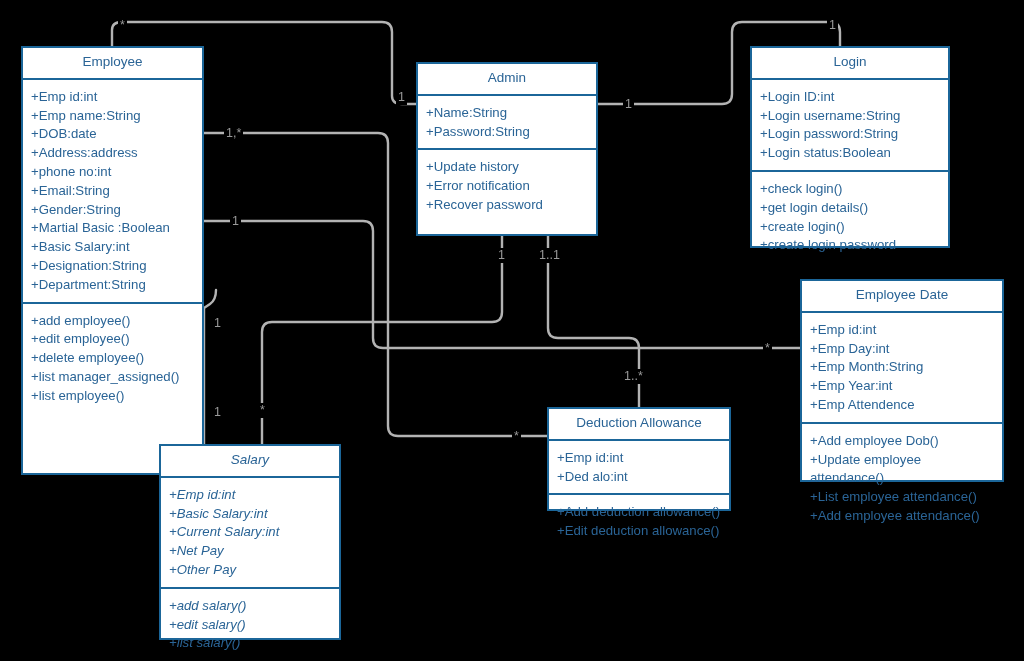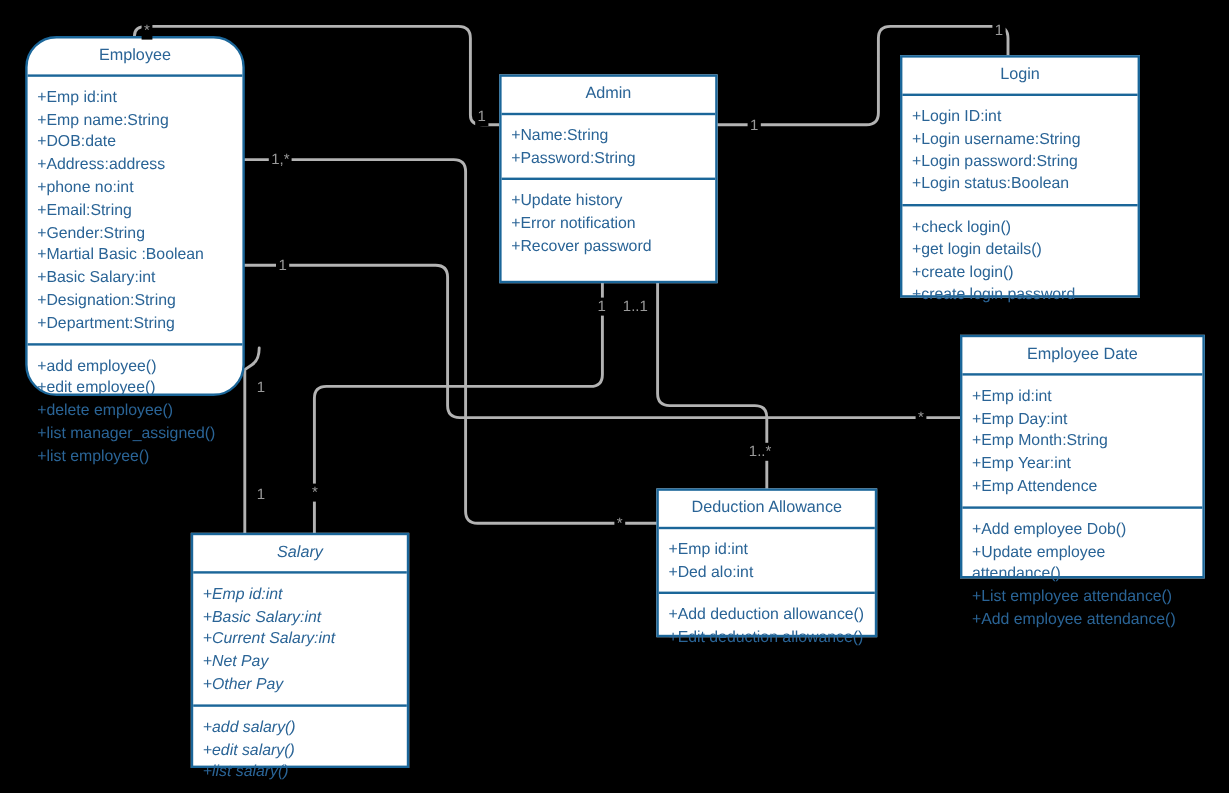--- a/index.html
+++ b/index.html
@@ -81,21 +81,21 @@
       <path d="M 203 221 L 363 221 Q 373 221 373 231 L 373 338 Q 373 348 383 348 L 800 348"></path>
 
       <path d="M 502 236 L 502 312 Q 502 322 492 322 L 272 322 Q 262 322 262 332 L 262 448"></path>
 
       <path d="M 548 236 L 548 328 Q 548 338 558 338 L 629 338 Q 639 338 639 348 L 639 408"></path>
 
       <path d="M 216 290 Q 216 300 210 304 L 204 308 L 204 448"></path>
     </g>
   </svg>
 
-  <div class="uml-class" style="left:21px; top:30px; width:183px; height:300px;border-radius:26px;">
+  <div class="uml-class" style="left:21px; top:46px; width:183px; height:429px;">
     <div class="uml-title">Employee</div>
     <div class="uml-section">
       <div class="uml-line">+Emp id:int</div>
       <div class="uml-line">+Emp name:String</div>
       <div class="uml-line">+DOB:date</div>
       <div class="uml-line">+Address:address</div>
       <div class="uml-line">+phone no:int</div>
       <div class="uml-line">+Email:String</div>
       <div class="uml-line">+Gender:String</div>
       <div class="uml-line">+Martial Basic :Boolean</div>
@@ -151,21 +151,21 @@
       <div class="uml-line">+Emp Attendence</div>
     </div>
     <div class="uml-section">
       <div class="uml-line">+Add employee Dob()</div>
       <div class="uml-line">+Update employee attendance()</div>
       <div class="uml-line">+List employee attendance()</div>
       <div class="uml-line">+Add employee attendance()</div>
     </div>
   </div>
 
-  <div class="uml-class" style="left:547px; top:407px; width:184px; height:124px;">
+  <div class="uml-class" style="left:547px; top:407px; width:184px; height:104px;">
     <div class="uml-title">Deduction Allowance</div>
     <div class="uml-section">
       <div class="uml-line">+Emp id:int</div>
       <div class="uml-line">+Ded alo:int</div>
     </div>
     <div class="uml-section">
       <div class="uml-line">+Add deduction allowance()</div>
       <div class="uml-line">+Edit deduction allowance()</div>
     </div>
   </div>
@@ -186,21 +186,21 @@
     </div>
   </div>
 
   <div class="mult" style="left:118px; top:18px;">*</div>
   <div class="mult" style="left:396px; top:90px;">1</div>
   <div class="mult" style="left:827px; top:18px;">1</div>
   <div class="mult" style="left:623px; top:97px;">1</div>
   <div class="mult" style="left:224px; top:126px;">1,*</div>
   <div class="mult" style="left:230px; top:214px;">1</div>
   <div class="mult" style="left:496px; top:248px;">1</div>
-  <div class="mult" style="left:517px; top:248px;">1..1</div>
+  <div class="mult" style="left:537px; top:248px;">1..1</div>
   <div class="mult" style="left:212px; top:316px;">1</div>
   <div class="mult" style="left:212px; top:405px;">1</div>
   <div class="mult" style="left:258px; top:403px;">*</div>
   <div class="mult" style="left:622px; top:369px;">1..*</div>
   <div class="mult" style="left:763px; top:341px;">*</div>
   <div class="mult" style="left:512px; top:429px;">*</div>
 
 </div>
 
 </body></html>

